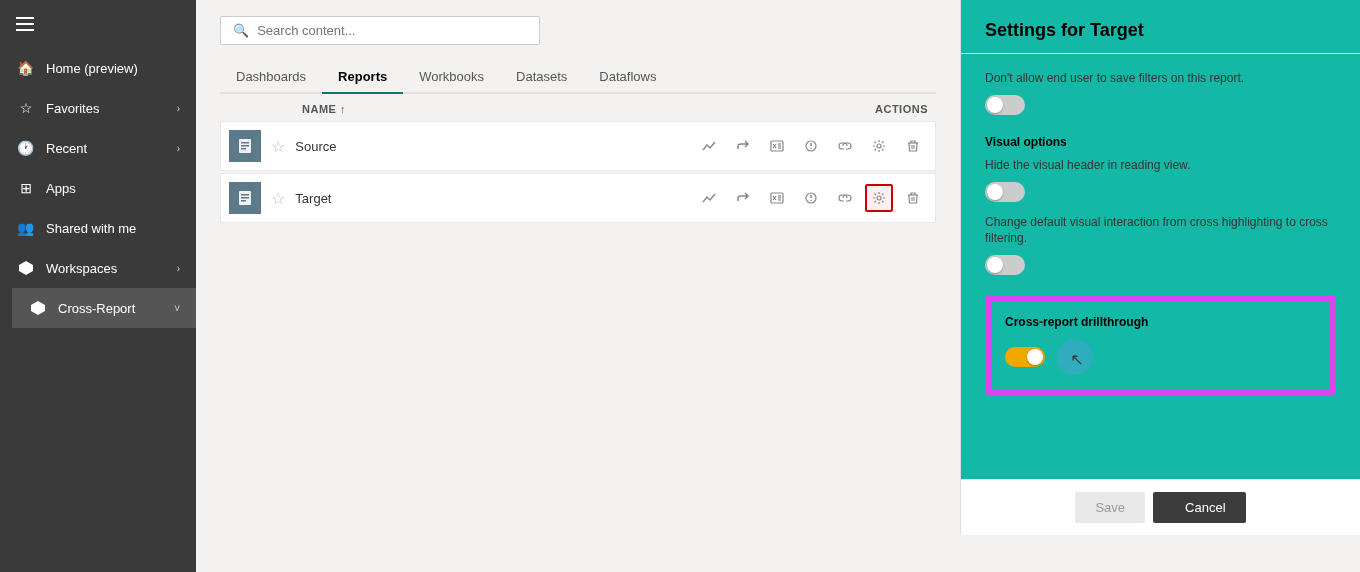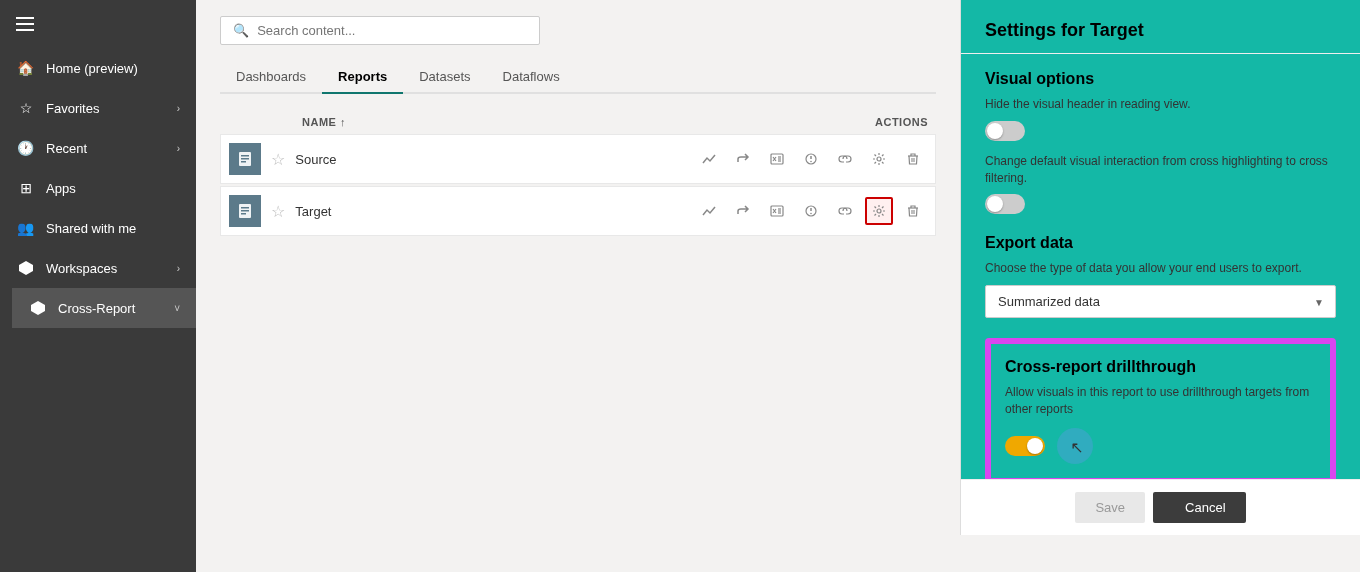--- a/index.html
+++ b/index.html
@@ -102,21 +102,21 @@
     }
     .search-icon-inline {
       color: #888;
       margin-right: 8px;
       font-size: 13px;
     }
     .tabs {
       display: flex;
       gap: 0;
       border-bottom: 2px solid #e0e0e0;
-      margin-bottom: 16px;
+      margin-bottom: 3px;
     }
     .tab {
       padding: 8px 16px;
       font-size: 13px;
       cursor: pointer;
       color: #555;
       border-bottom: 2px solid transparent;
       margin-bottom: -2px;
     }
     .tab.active {
@@ -209,21 +209,21 @@
     }
     .settings-body {
       flex: 1;
       overflow-y: auto;
       padding: 16px 24px;
     }
     .settings-section {
       margin-bottom: 20px;
     }
     .settings-section-title {
-      font-size: 16px;
+      font-size: 12px;
       font-weight: 700;
       color: #000;
       margin-bottom: 8px;
     }
     .settings-desc {
       font-size: 12px;
       color: #333;
       margin-bottom: 8px;
       line-height: 1.4;
     }
@@ -404,20 +404,21 @@
   <div class="content-area">
 
     <div class="search-bar">
       <span class="search-icon-inline">🔍</span>
       <input type="text" placeholder="Search content..." style="">
     </div>
 
     <div class="tabs">
       <div class="tab">Dashboards</div>
       <div class="tab active">Reports</div>
+      <div class="tab">Workbooks</div>
       <div class="tab">Datasets</div>
       <div class="tab">Dataflows</div>
     </div>
 
     <div class="table-header">
       <div style="width:32px; margin-right:10px;"></div>
       <div style="width:22px; margin-right:10px;"></div>
       <div class="col-name">
         <span>NAME</span> ↑
       </div>
@@ -549,52 +550,48 @@
     </div>
   </div>
 </div>
 
 <div class="settings-panel">
   <div class="settings-header">
     <div class="settings-title">Settings for Target</div>
   </div>
   <div class="settings-body">
 
+    <div class="settings-section">
+      <div class="settings-desc">Don't allow end user to save filters on this report.</div>
+      <div class="toggle-container">
+        <div class="toggle off">
+          <div class="toggle-knob"></div>
+        </div>
+      </div>
+    </div>
 
     <div class="settings-section">
       <div class="settings-section-title">Visual options</div>
       <div class="settings-desc">Hide the visual header in reading view.</div>
       <div class="toggle-container">
         <div class="toggle off">
           <div class="toggle-knob"></div>
         </div>
       </div>
       <div class="settings-desc" style="margin-top:12px;">Change default visual interaction from cross highlighting to cross filtering.</div>
       <div class="toggle-container">
         <div class="toggle off">
           <div class="toggle-knob"></div>
         </div>
       </div>
     </div>
 
-    <div class="settings-section">
-      <div class="settings-section-title">Export data</div>
-      <div class="settings-desc">Choose the type of data you allow your end users to export.</div>
-      <div class="select-wrapper">
-        <select class="select-dropdown">
-          <option>Summarized data</option>
-          <option>Underlying data</option>
-          <option>No data</option>
-        </select>
-      </div>
-    </div>
 
     <div class="cross-report-section">
       <div class="settings-section-title">Cross-report drillthrough</div>
-      <div class="settings-desc">Allow visuals in this report to use drillthrough targets from other reports</div>
       <div class="cross-report-toggle-row">
         <div class="toggle on">
           <div class="toggle-knob"></div>
         </div>
         <div class="cursor-circle">
           <span class="cursor-arrow">↖</span>
         </div>
       </div>
     </div>
 

